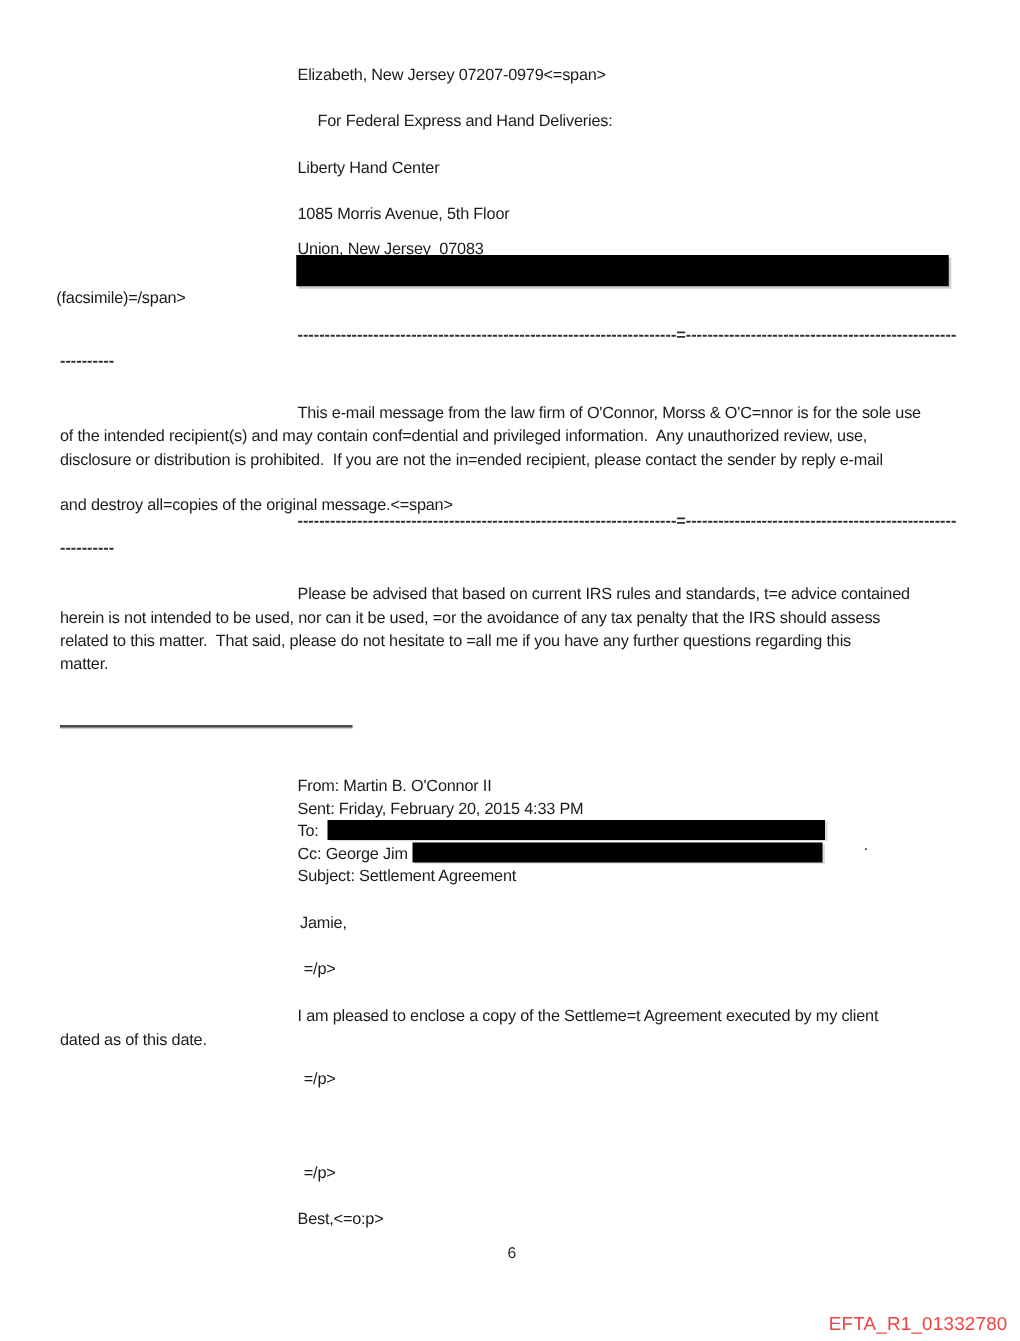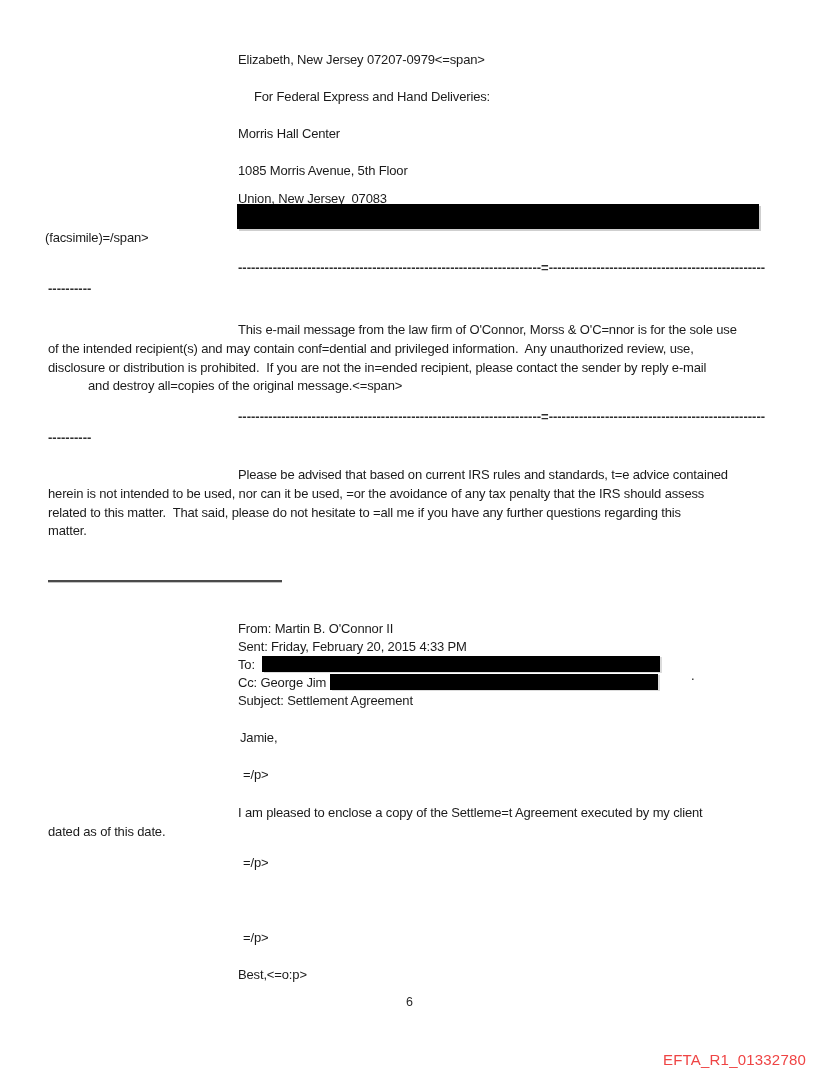--- a/index.html
+++ b/index.html
@@ -63,35 +63,35 @@
     color: #ef4444;
   }
 </style>
 </head>
 <body>
 
 <div class="page">
 
   <div class="t" style="left:238px; top:52px;">Elizabeth, New Jersey 07207-0979&lt;=span&gt;</div>
   <div class="t" style="left:238px; top:89px;margin-left:16px;">For Federal Express and Hand Deliveries:</div>
-  <div class="t" style="left:238px; top:126px;">Morris Hall Center</div>
+  <div class="t" style="left:238px; top:126px;">Liberty Hand Center</div>
   <div class="t" style="left:238px; top:163px;">1085 Morris Avenue, 5th Floor</div>
   <div class="t" style="left:238px; top:191px;">Union, New Jersey  07083</div>
 
   <div class="redaction shadowed" style="left:237px; top:204px; width:522px; height:25px;"></div>
 
   <div class="t" style="left:45px; top:230px;">(facsimile)=/span&gt;</div>
 
   <div class="dashes" style="left:238px; top:261px;">----------------------------------------------------------------------=--------------------------------------------------</div>
   <div class="dashes" style="left:48px; top:282px;">----------</div>
 
   <div class="t" style="left:238px; top:322px;">This e-mail message from the law firm of O'Connor, Morss &amp; O'C=nnor is for the sole use</div>
   <div class="t" style="left:48px;  top:341px;">of the intended recipient(s) and may contain conf=dential and privileged information.  Any unauthorized review, use,</div>
   <div class="t" style="left:48px;  top:360px;">disclosure or distribution is prohibited.  If you are not the in=ended recipient, please contact the sender by reply e-mail</div>
-  <div class="t" style="left:48px;  top:378px;margin-left:40px;">and destroy all=copies of the original message.&lt;=span&gt;</div>
+  <div class="t" style="left:48px;  top:396px;">and destroy all=copies of the original message.&lt;=span&gt;</div>
 
   <div class="dashes" style="left:238px; top:410px;">----------------------------------------------------------------------=--------------------------------------------------</div>
   <div class="dashes" style="left:48px; top:431px;">----------</div>
 
   <div class="t" style="left:48px;  top:486px;">herein is not intended to be used, nor can it be used, =or the avoidance of any tax penalty that the IRS should assess</div>
   <div class="t" style="left:238px; top:467px;">Please be advised that based on current IRS rules and standards, t=e advice contained</div>
   <div class="t" style="left:48px;  top:505px;text-align:right;">related to this matter.  That said, please do not hesitate to =all me if you have any further questions regarding this</div>
   <div class="t" style="left:48px;  top:523px;">matter.</div>
 
   <div class="rule" style="left:48px; top:580px; width:234px; height:2px;"></div>

